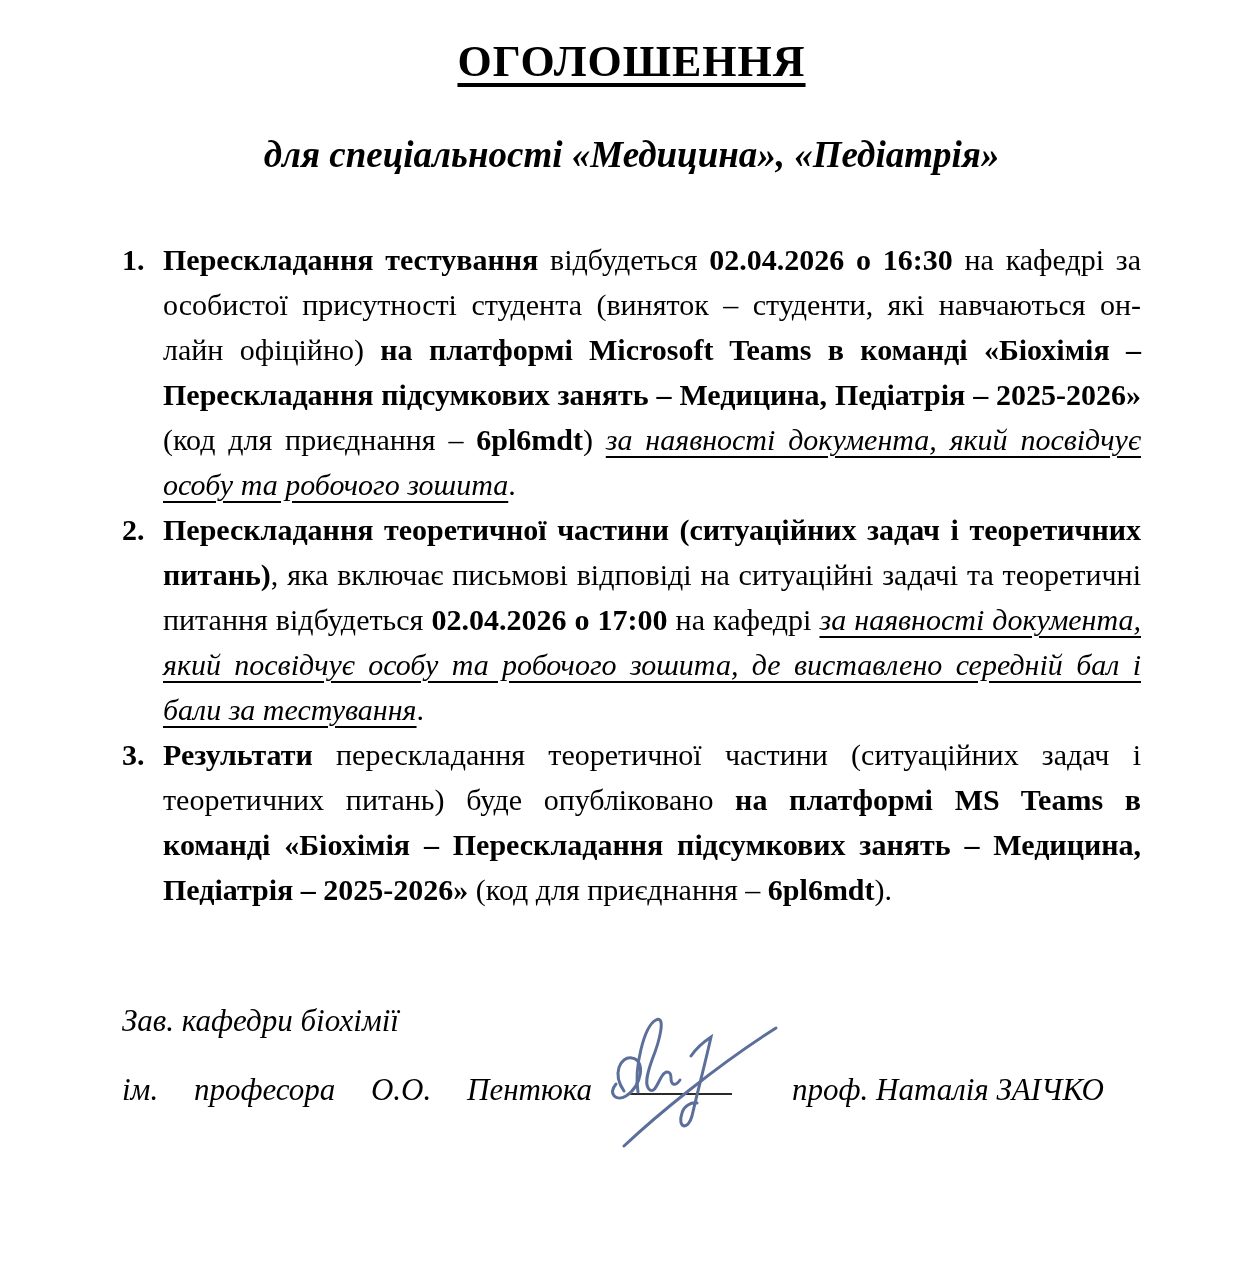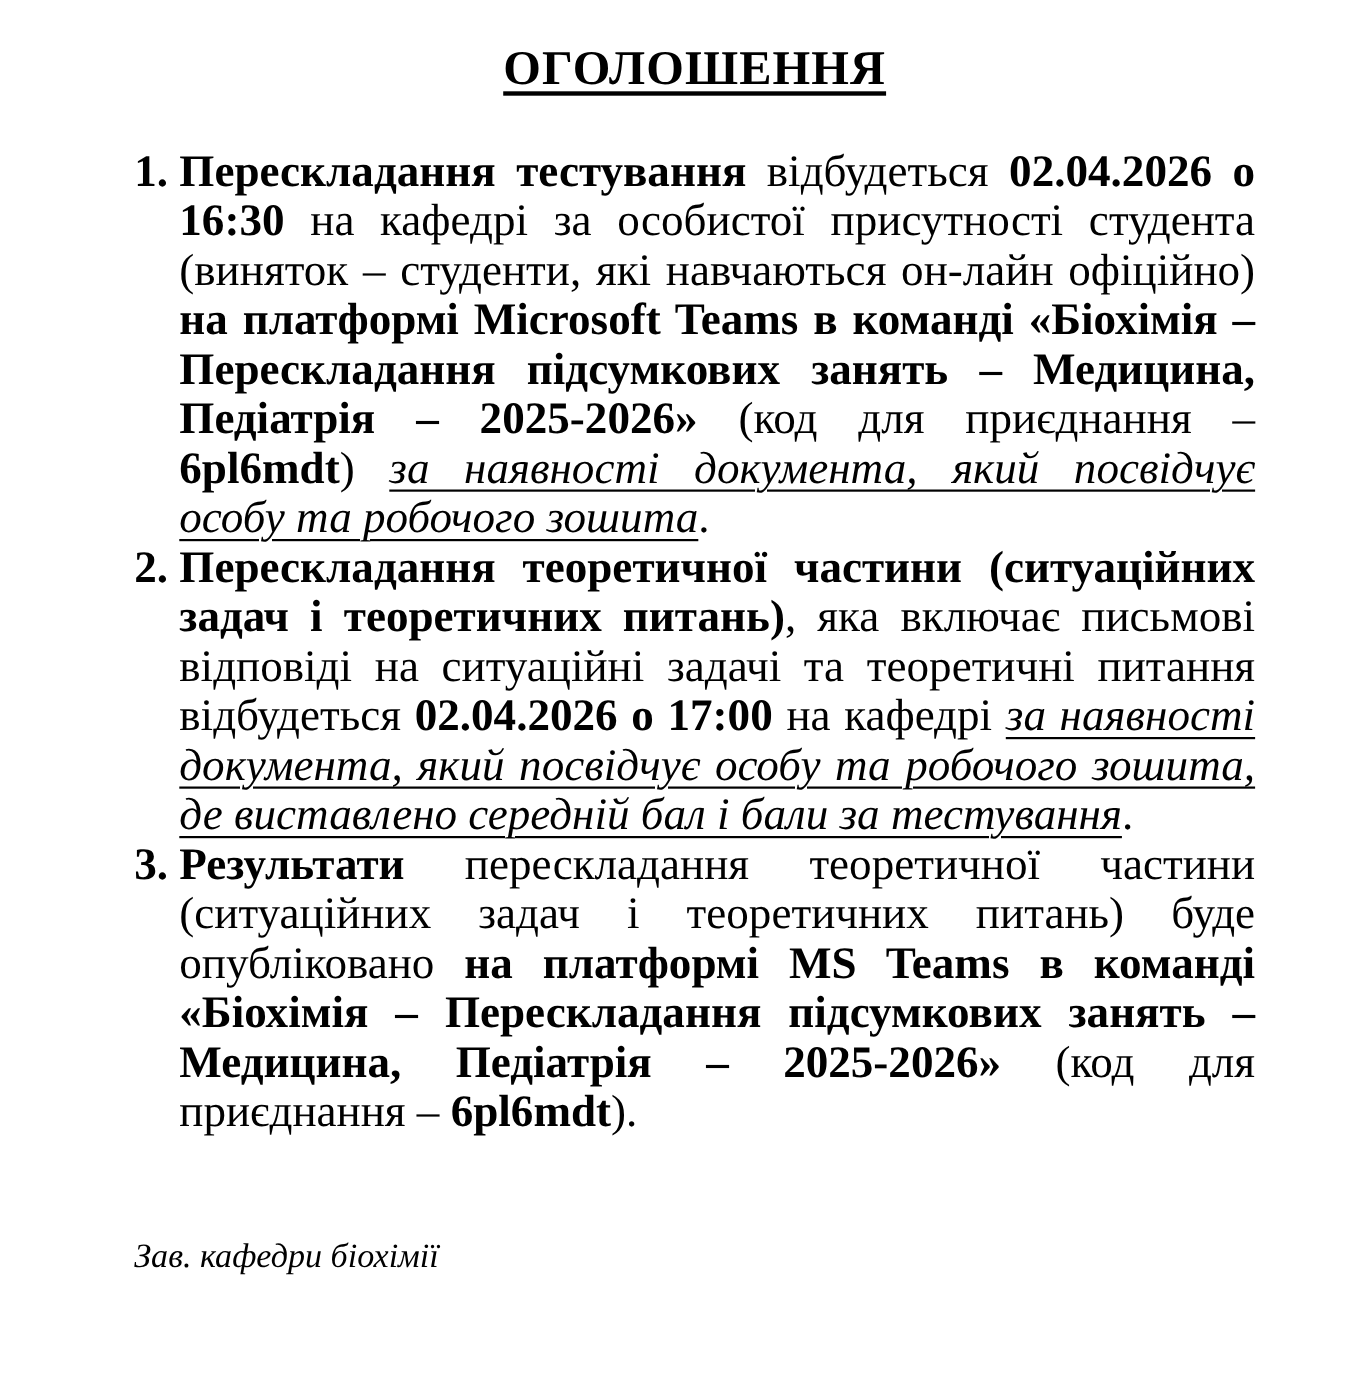--- a/index.html
+++ b/index.html
@@ -42,22 +42,22 @@
     margin: 40px 0 0 0;
     text-align: center;
     font-size: 37px;
     font-weight: bold;
     line-height: 1.4;
   }
   .topic-block .specialty {
     font-style: italic;
   }
   .list {
-    margin-top: 44px;
-    font-size: 41px;
+    margin-top: 56px;
+    font-size: 30px;
     line-height: 45px;
     text-align: justify;
   }
   .item {
     margin: 0;
     padding-left: 41px;
   }
   .item .num {
     display: inline-block;
     width: 41px;
@@ -117,29 +117,48 @@
 </style>
 </head>
 <body>
 
 <div class="page">
 
   <h1 class="title">ОГОЛОШЕННЯ</h1>
 
 
   <div class="topic-block">
+    <div class="specialty">для спеціальності «Медицина», «Педіатрія»</div>
   </div>
 
   <div class="list">
 
     <p class="item"><span class="num">1.</span><span class="b">Перескладання тестування</span><span> відбудеться </span><span class="b">02.04.2026 о 16:30</span><span> на кафедрі за особистої присутності студента (виняток – студенти, які навчаються он-лайн офіційно) </span><span class="b">на платформі Microsoft Teams в команді «Біохімія – Перескладання підсумкових занять – Медицина, Педіатрія – 2025-2026»</span><span> (код для приєднання – </span><span class="b">6pl6mdt</span><span>) </span><span class="iu">за наявності документа, який посвідчує особу та робочого зошита</span><span>.</span></p>
 
     <p class="item"><span class="num">2.</span><span class="b">Перескладання теоретичної частини (ситуаційних задач і теоретичних питань)</span><span>, яка включає письмові відповіді на ситуаційні задачі та теоретичні питання відбудеться </span><span class="b">02.04.2026 о 17:00</span><span> на кафедрі </span><span class="iu">за наявності документа, який посвідчує особу та робочого зошита, де виставлено середній бал і бали за тестування</span><span>.</span></p>
 
     <p class="item"><span class="num">3.</span><span class="b">Результати</span><span> перескладання теоретичної частини (ситуаційних задач і теоретичних питань) буде опубліковано </span><span class="b">на платформі MS Teams в команді «Біохімія – Перескладання підсумкових занять – Медицина, Педіатрія – 2025-2026»</span><span> (код для приєднання – </span><span class="b">6pl6mdt</span><span>).</span></p>
 
   </div>
 
   <div class="sig">
     <p class="sig-line1">Зав. кафедри біохімії</p>
+    <div class="sig-row">
+      <div class="sig-left">
+        <span>ім.</span>
+        <span>професора</span>
+        <span>О.О.</span>
+        <span>Пентюка</span>
+      </div>
+      <div class="sig-mid">
+        <div class="sig-underscore"></div>
+        <svg width="190" height="150" viewBox="0 0 190 150" fill="none" stroke="#5c6f9a" stroke-width="3" stroke-linecap="round">
+          <path d="M30,148 C62,118 122,68 182,30"></path>
+          <path d="M22,86 C14,96 22,104 32,98 C48,88 52,62 38,60 C26,58 18,76 30,93"></path>
+          <path d="M44,94 C40,70 50,28 62,22 C72,17 66,42 58,62 C53,76 50,88 56,92 C61,95 64,84 68,78 C72,72 77,73 77,80 C77,87 81,89 86,82"></path>
+          <path d="M97,58 C103,49 111,43 117,39 C111,66 104,92 98,118 C94,133 83,130 88,115 C90,108 97,104 103,105"></path>
+        </svg>
+      </div>
+      <div class="sig-right">проф. Наталія ЗАІЧКО</div>
+    </div>
   </div>
 
 </div>
 
 </body></html>

